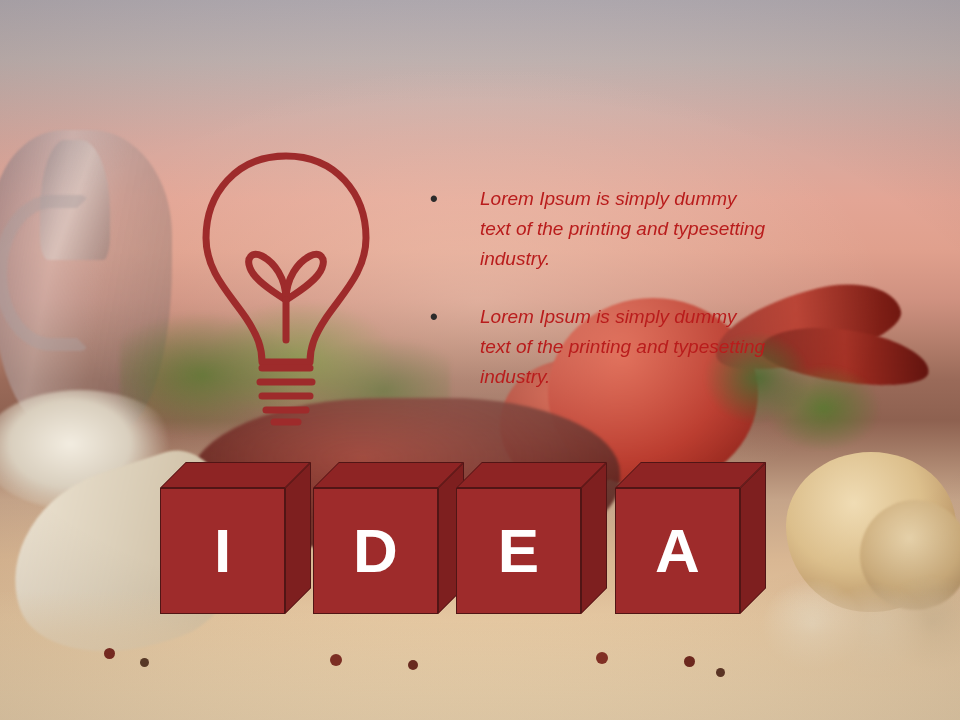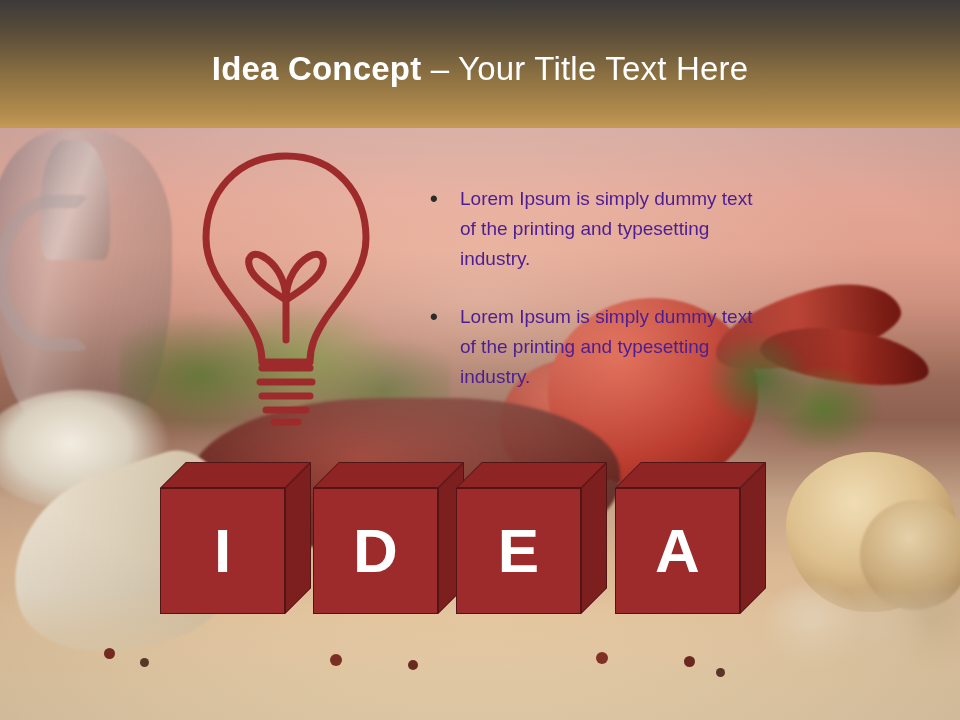--- a/index.html
+++ b/index.html
@@ -253,21 +253,23 @@
     font-size: 22px;
     line-height: 30px;
     color: #2b2b2b;
     text-align: left;
     font-weight: bold;
   }
   .bullet-text {
     flex: 1 1 auto;
     font-size: 19px;
     line-height: 30px;
-    color: #4c1d95;
+    font-style: italic;
+    color: #b91c1c;
+    margin-left: 20px;
   }
 
   
   .cubes {
     position: absolute;
     left: 160px; top: 462px;
     width: 620px; height: 152px;
   }
   .cube {
     position: absolute;
@@ -340,25 +342,20 @@
   <div class="obj-table"></div>
   <div class="pepper" style="left:104px;top:648px;width:11px;height:11px;background:#7a2b22;"></div>
   <div class="pepper" style="left:140px;top:658px;width:9px;height:9px;background:#5a3a28;"></div>
   <div class="pepper" style="left:330px;top:654px;width:12px;height:12px;background:#7f2f24;"></div>
   <div class="pepper" style="left:408px;top:660px;width:10px;height:10px;background:#6b2b20;"></div>
   <div class="pepper" style="left:596px;top:652px;width:12px;height:12px;background:#843125;"></div>
   <div class="pepper" style="left:684px;top:656px;width:11px;height:11px;background:#70291f;"></div>
   <div class="pepper" style="left:716px;top:668px;width:9px;height:9px;background:#5d3626;"></div>
   <div class="bg-vig"></div>
 
-  <div class="header">
-    <div class="header-title">
-      <span class="t-bold">Idea Concept</span><span class="t-light"> – </span><span class="t-light">Your Title Text Here</span>
-    </div>
-  </div>
 
   <div class="bulb">
     <svg width="180" height="282" viewBox="0 0 180 282" xmlns="http://www.w3.org/2000/svg">
       <g fill="none" stroke="#9e2b2b" stroke-width="7" stroke-linecap="round" stroke-linejoin="round">
         <path d="M90 6 C 40 6, 10 44, 10 88 C 10 122, 34 144, 50 168 C 62 186, 66 198, 66 212 L 114 212 C 114 198, 118 186, 130 168 C 146 144, 170 122, 170 88 C 170 44, 140 6, 90 6 Z"></path>
         <path d="M90 150 C 90 128, 78 112, 66 106 C 56 101, 50 108, 54 118 C 58 129, 74 140, 90 150 Z"></path>
         <path d="M90 150 C 90 128, 102 112, 114 106 C 124 101, 130 108, 126 118 C 122 129, 106 140, 90 150 Z"></path>
         <path d="M90 150 L 90 190"></path>
         <path d="M66 218 L 114 218"></path>
         <path d="M64 232 L 116 232"></path>

